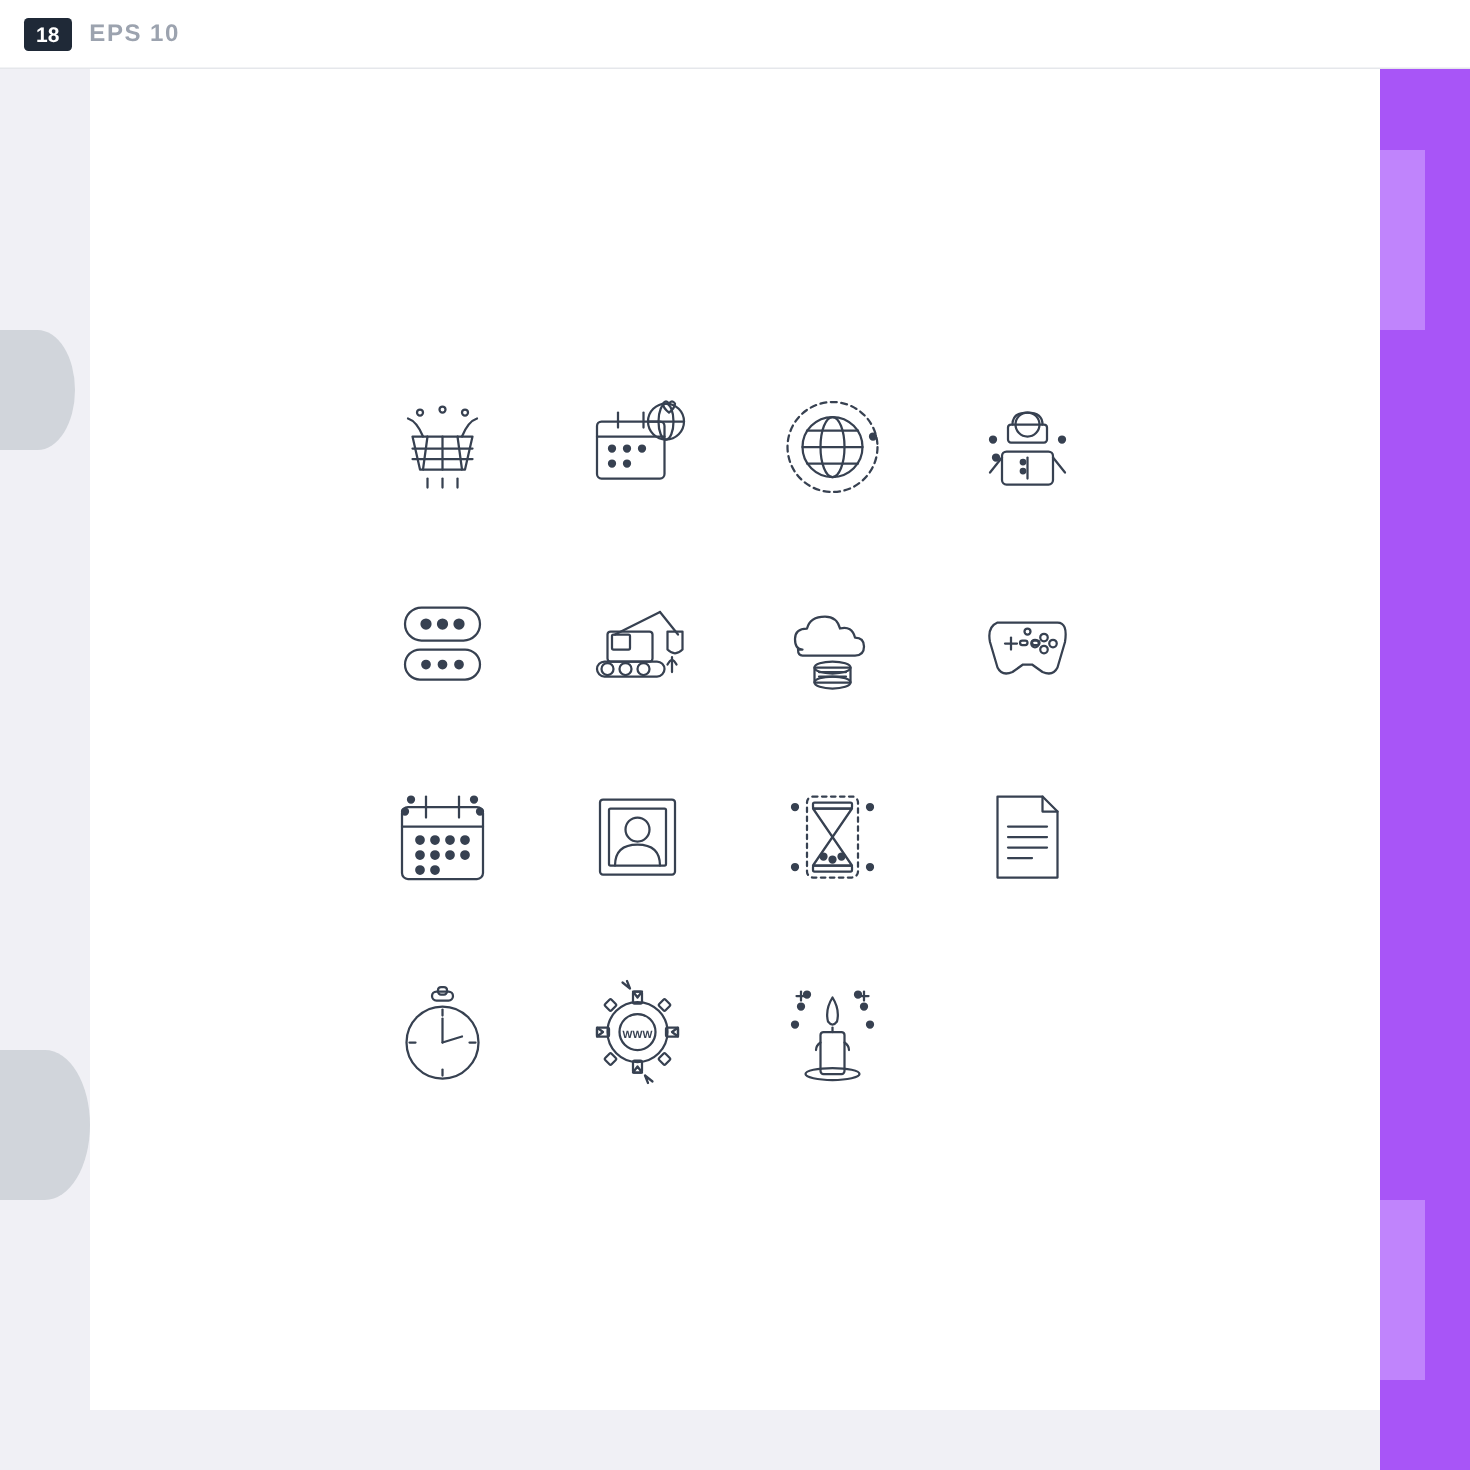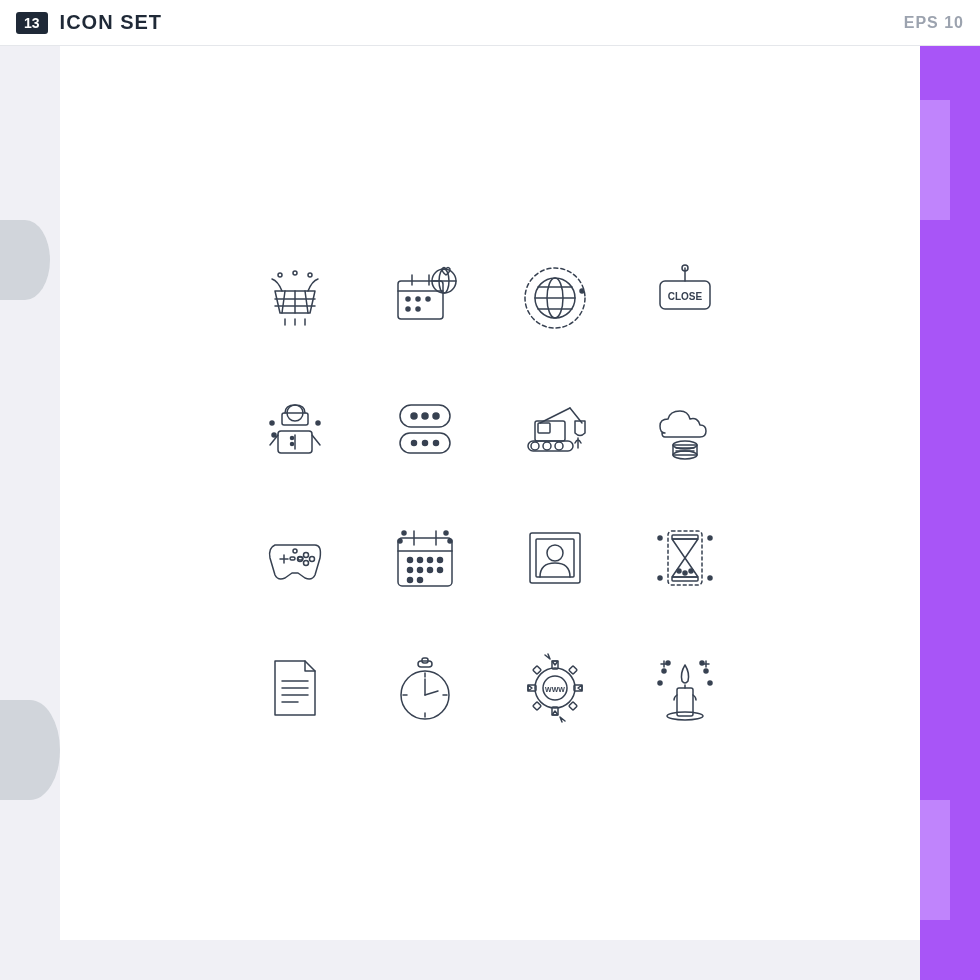--- a/index.html
+++ b/index.html
@@ -145,22 +145,21 @@
 </head>
 <body>
 
 <div class="bg-purple-right"></div>
 <div class="bg-purple-blob-top"></div>
 <div class="bg-gray-blob-left-top"></div>
 <div class="bg-gray-blob-left-bottom"></div>
 <div class="bg-purple-blob-bottom"></div>
 
 <div class="header">
-  <div class="header-badge">13</div>
-  <div class="header-title">ICON SET</div>
+  <div class="header-badge">18</div>
   <div class="header-eps">EPS 10</div>
 </div>
 
 <div class="card">
   <div class="icon-grid">
 
     <div class="icon-cell">
       <svg viewBox="0 0 70 70">
 
         <path d="M15 28 h40 l-5 22 H20 Z"></path>
@@ -214,32 +213,20 @@
         <circle cx="35" cy="35" r="20"></circle>
         <ellipse cx="35" cy="35" rx="8" ry="20"></ellipse>
         <line x1="15" y1="35" x2="55" y2="35"></line>
         <line x1="18" y1="24" x2="52" y2="24"></line>
         <line x1="18" y1="46" x2="52" y2="46"></line>
 
         <circle cx="62" cy="28" r="2" fill="#374151"></circle>
       </svg>
     </div>
 
-    <div class="icon-cell">
-      <svg viewBox="0 0 70 70">
-
-        <line x1="35" y1="5" x2="35" y2="18"></line>
-
-        <circle cx="35" cy="5" r="3"></circle>
-
-        <rect x="10" y="18" width="50" height="28" rx="5"></rect>
-
-        <text x="35" y="37" text-anchor="middle" font-size="10" stroke="none" fill="#374151" font-family="Arial" font-weight="bold">CLOSE</text>
-      </svg>
-    </div>
 
     <div class="icon-cell">
       <svg viewBox="0 0 70 70">
 
         <rect x="22" y="20" width="26" height="12" rx="2"></rect>
         <path d="M25 20 Q25 12 35 12 Q45 12 45 20"></path>
 
         <circle cx="35" cy="20" r="8"></circle>
 
         <rect x="18" y="38" width="34" height="22" rx="3"></rect>

